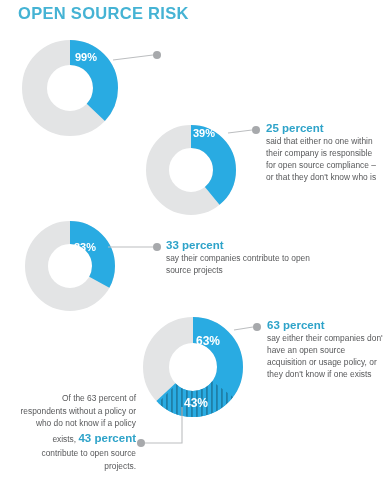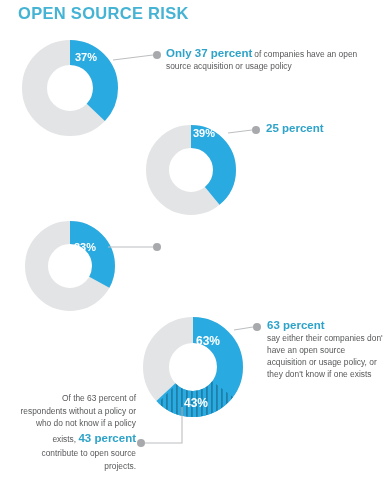--- a/index.html
+++ b/index.html
@@ -148,38 +148,38 @@
     <g>
       <line x1="234" y1="330" x2="253" y2="327" stroke="#bcbec0" stroke-width="1.1"></line>
       <circle cx="257" cy="327" r="4" fill="#a7a9ac"></circle>
     </g>
     <g>
       <polyline points="145,443 182,443 182,407" fill="none" stroke="#bcbec0" stroke-width="1.1"></polyline>
       <circle cx="141" cy="443" r="4" fill="#a7a9ac"></circle>
     </g>
   </svg>
 
-  <div class="ring-label" style="left:75px; top:51px;">37%</div>
+  <div class="ring-label" style="left:75px; top:51px;">99%</div>
 
   <div class="ring-label" style="left:193px; top:127px;">39%</div>
 
   <div class="ring-label" style="left:74px; top:241px;">33%</div>
 
   <div class="ring-label big" style="left:196px; top:334px;">63%</div>
 
   <div class="ring-label big" style="left:184px; top:396px;">43%</div>
 
-  <div class="callout inline" style="left:166px; top:46px; width:205px;">
-    <span class="headline">Only 37 percent</span><span class="body">of companies have an open source acquisition or usage policy</span>
+
+  <div class="callout" style="left:266px; top:121px;">
+    <span class="headline">25 percent</span><span class="body">said that either no one within their company is responsible for open source compliance – or that they don't know who is</span>
   </div>
 
-  <div class="callout" style="left:266px; top:121px;">
-    <span class="headline">25 percent</span>
+  <div class="callout" style="left:166px; top:238px; width:150px;">
+    <span class="headline">33 percent</span><span class="body">say their companies contribute to open source projects</span>
   </div>
-
 
   <div class="callout" style="left:267px; top:318px;">
     <span class="headline">63 percent</span><span class="body">say either their companies don't have an open source acquisition or usage policy, or they don't know if one exists</span>
   </div>
 
   <div class="note">
     <span>Of the 63 percent of respondents without a policy or who do not know if a policy exists,</span>
     <span class="emph">43 percent</span>
     <span>contribute to open source projects.</span>
   </div>

